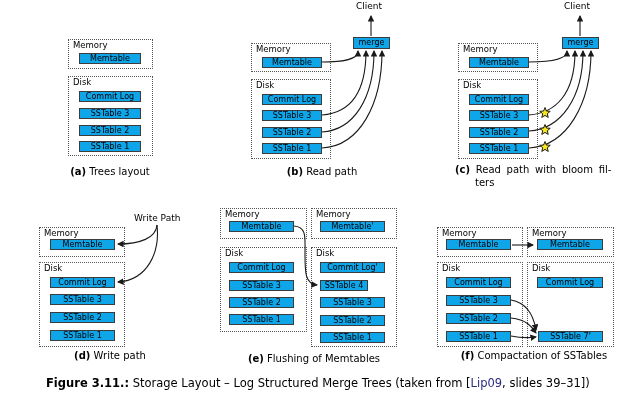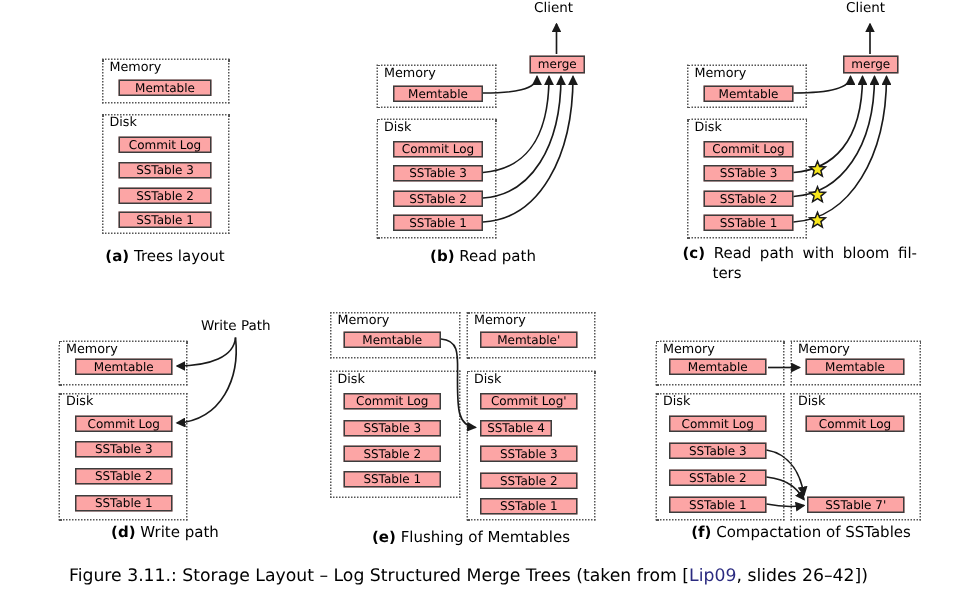--- a/index.html
+++ b/index.html
@@ -1,29 +1,29 @@
 <!DOCTYPE html>
 <html><head>
 <meta charset="utf-8">
 <style>
   html,body{margin:0;padding:0;background:#fff;}
   .page{position:relative;width:640px;height:401px;background:#fff;overflow:hidden;
         font-family:"DejaVu Sans","Liberation Sans",sans-serif;color:#000;}
   .gbox{position:absolute;box-sizing:border-box;border:1px dotted #555;background:#fff;}
   .glabel{position:absolute;font-size:8.5px;line-height:1.1;white-space:nowrap;}
-  .node{position:absolute;box-sizing:border-box;border:1.5px solid #3c3c3c;background:#fca5a5;
+  .node{position:absolute;box-sizing:border-box;border:1.5px solid #3c3c3c;background:#0ea5e9;
         display:flex;align-items:center;justify-content:center;
         font-size:8px;line-height:1;white-space:nowrap;}
   .cap{position:absolute;font-size:10px;line-height:1.25;text-align:center;white-space:nowrap;}
   .cap.left{text-align:left;}
   .cap b{font-weight:bold;}
   .txt{position:absolute;font-size:9px;line-height:1;white-space:nowrap;}
   .wspace{word-spacing:2.5px;text-align:center;}
   .figcap{position:absolute;left:46px;top:377px;font-size:11.5px;line-height:1.2;white-space:nowrap;}
-  .figcap .b{font-weight:normal;}
+  .figcap .b{font-weight:bold;}
   .cite{color:#2b2b80;}
   svg.overlay{position:absolute;left:0;top:0;pointer-events:none;}
 </style>
 </head>
 <body>
 
 <div class="page">
 
   <div>
     <div class="gbox" style="left:68px;top:39px;width:85px;height:30px"></div>
@@ -121,21 +121,21 @@
     <div class="node" style="left:446px;top:295px;width:65px;height:11px">SSTable 3</div>
     <div class="node" style="left:446px;top:313px;width:65px;height:11px">SSTable 2</div>
     <div class="node" style="left:446px;top:331px;width:65px;height:11px">SSTable 1</div>
     <div class="gbox" style="left:527px;top:262px;width:87px;height:85px"></div>
     <div class="glabel" style="left:532px;top:264px">Disk</div>
     <div class="node" style="left:537px;top:277px;width:66px;height:11px">Commit Log</div>
     <div class="node" style="left:538px;top:331px;width:65px;height:11px">SSTable 7'</div>
     <div class="cap" style="left:454px;top:350px;width:160px"><b>(f)</b> <span>Compactation of SSTables</span></div>
   </div>
 
-  <div class="figcap"><span class="b">Figure 3.11.:</span><span> Storage Layout – Log Structured Merge Trees (taken from [</span><span class="cite">Lip09</span><span>, slides 26–42])</span></div>
+  <div class="figcap"><span class="b">Figure 3.11.:</span><span> Storage Layout – Log Structured Merge Trees (taken from [</span><span class="cite">Lip09</span><span>, slides 39–31])</span></div>
 
   <svg class="overlay" width="640" height="401" viewBox="0 0 640 401">
     <defs>
       <marker id="ah" viewBox="0 0 10 10" refX="8.5" refY="5" markerWidth="6" markerHeight="6" orient="auto-start-reverse">
         <path d="M0,0 L10,5 L0,10 z" fill="#1a1a1a"></path>
       </marker>
     </defs>
     <g fill="none" stroke="#1a1a1a" stroke-width="1.1">
 
       <path d="M371,36 L371,16" marker-end="url(#ah)"></path>

